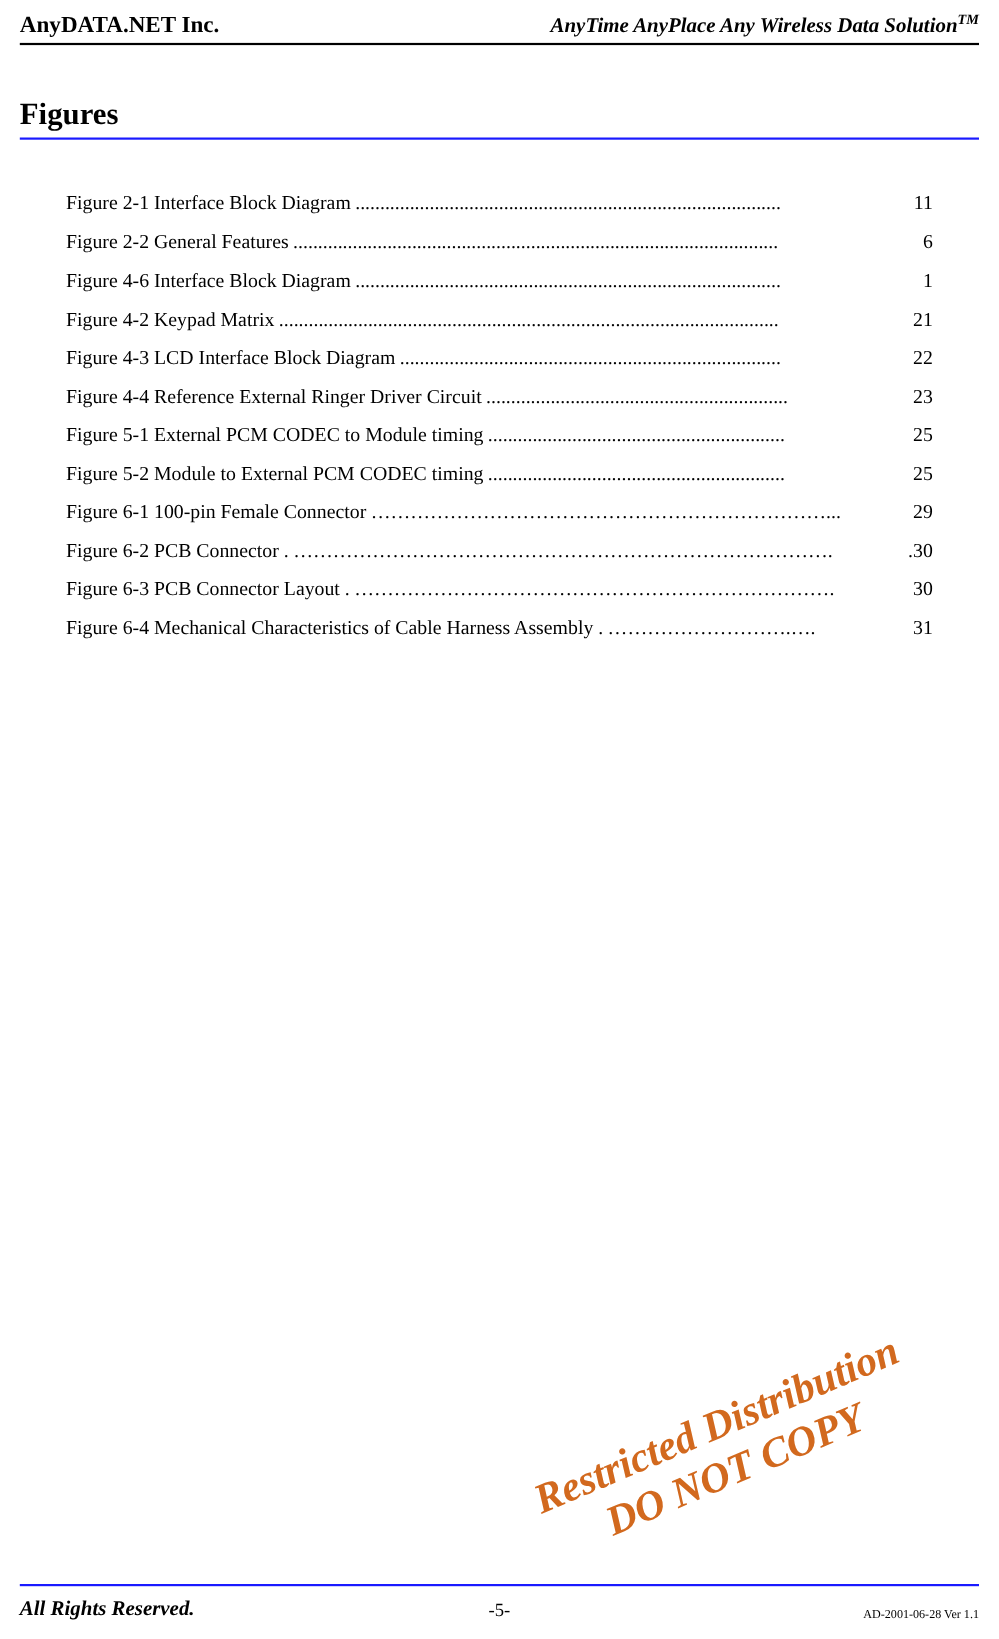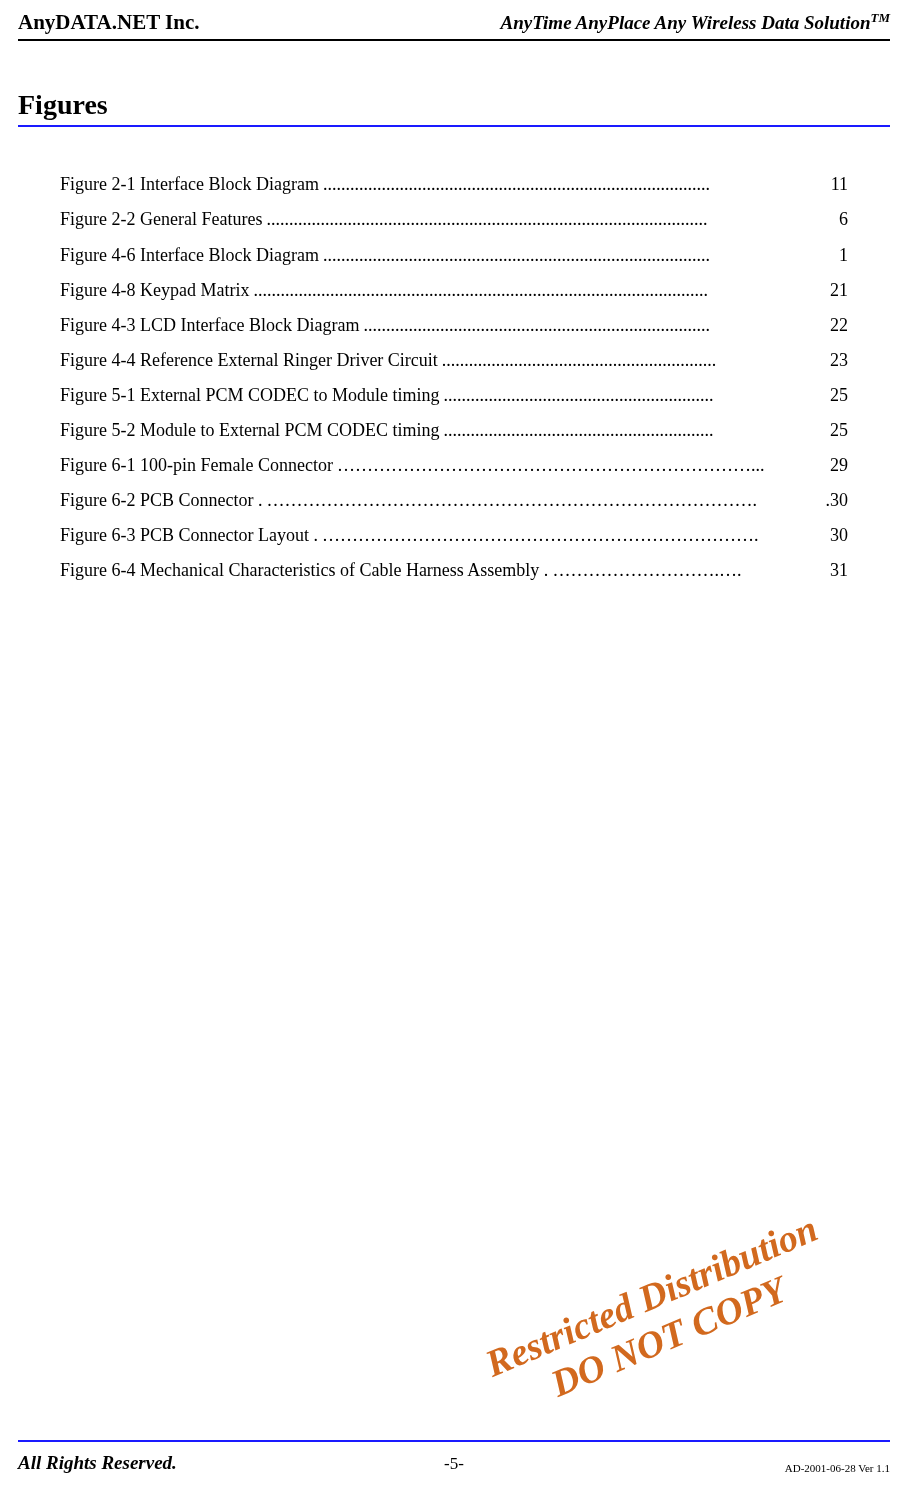--- a/index.html
+++ b/index.html
@@ -148,21 +148,21 @@
     <span class="figure-label">Figure 2-2 General Features  </span>
     <span class="dots">..................................................................................................</span>
     <span class="page-num">  6</span>
   </div>
   <div class="figure-row">
     <span class="figure-label">Figure 4-6 Interface Block Diagram  </span>
     <span class="dots">......................................................................................</span>
     <span class="page-num">  1</span>
   </div>
   <div class="figure-row">
-    <span class="figure-label">Figure 4-8 Keypad Matrix  </span>
+    <span class="figure-label">Figure 4-2 Keypad Matrix  </span>
     <span class="dots">.....................................................................................................</span>
     <span class="page-num">  21</span>
   </div>
   <div class="figure-row">
     <span class="figure-label">Figure 4-3 LCD Interface Block Diagram  </span>
     <span class="dots">.............................................................................</span>
     <span class="page-num">  22</span>
   </div>
   <div class="figure-row">
     <span class="figure-label">Figure 4-4 Reference External Ringer Driver Circuit  </span>

